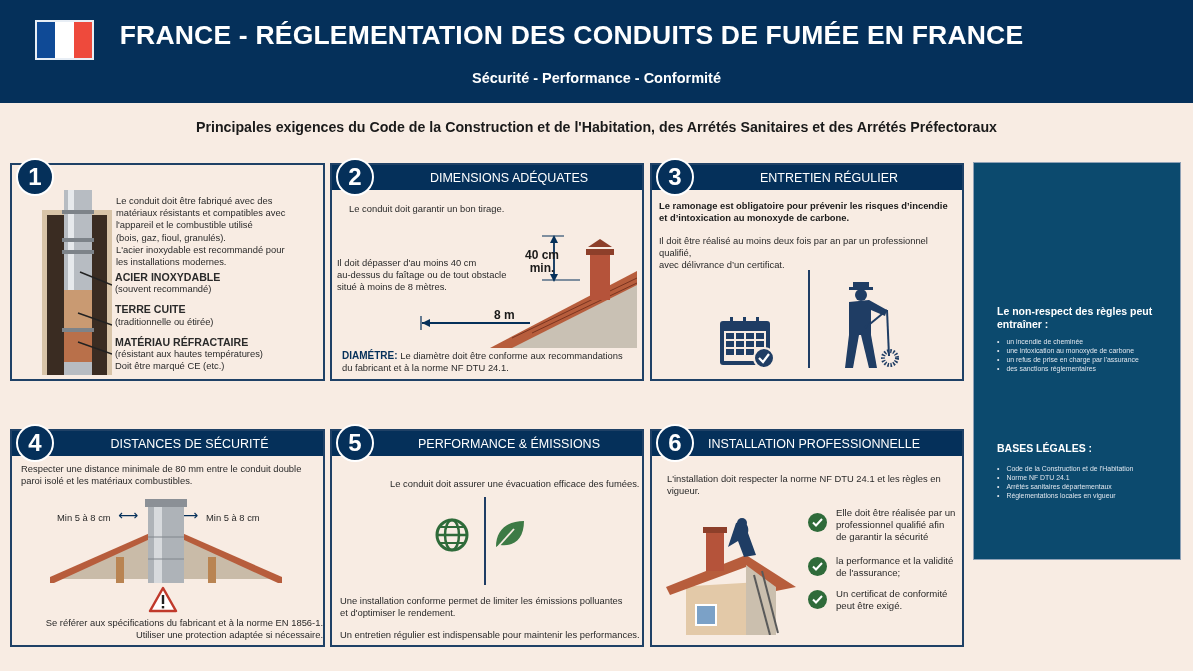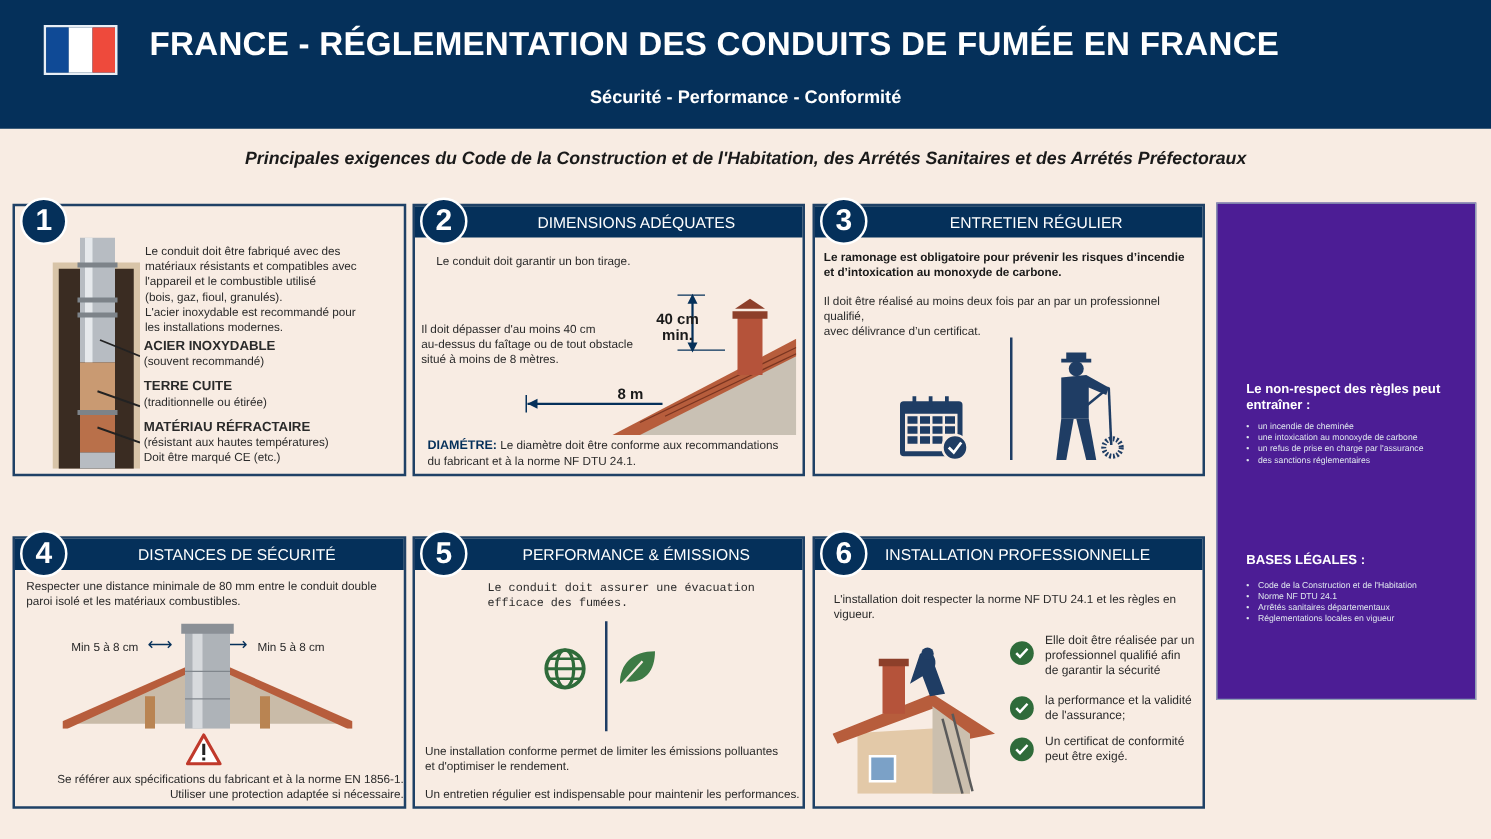--- a/index.html
+++ b/index.html
@@ -3,28 +3,28 @@
 <meta charset="utf-8">
 <style>
   * { box-sizing: border-box; margin: 0; padding: 0; }
   html, body { width: 1193px; height: 671px; overflow: hidden; }
   body { background: #f8ece3; font-family: "Liberation Sans", "DejaVu Sans", sans-serif; color: #222; position: relative; }
   .header { position: absolute; left: 0; top: 0; width: 1193px; height: 103px; background: #05305a; }
   .flag { position: absolute; left: 35px; top: 20px; width: 59px; height: 40px; border: 2px solid #e8eef5; display: flex; }
   .flag span { flex: 1; }
   .title { position: absolute; left: 0; width: 1093px; top: 20px; text-align: center; color: #fff; font-weight: bold; font-size: 26.5px; letter-spacing: 0.2px; padding-left: 50px; }
   .subtitle { position: absolute; left: 0; width: 1193px; top: 70px; text-align: center; color: #fff; font-weight: bold; font-size: 14.5px; }
-  .intro { position: absolute; left: 0; width: 1193px; top: 119px; text-align: center; font-weight: bold; font-size: 14.2px; color: #1a1a1a; font-style: italic; }
+  .intro { position: absolute; left: 0; width: 1193px; top: 119px; text-align: center; font-weight: bold; font-size: 14.2px; color: #1a1a1a; }
   .card { position: absolute; border: 2px solid #1f4166; background: #f8ece3; }
   .card-head { position: absolute; left: 0; top: 0; right: 0; height: 25px; background: #05305a; color: #fff; font-size: 12.5px; display: flex; align-items: center; }
   .card-head .t { position: absolute; left: 44px; right: 0; text-align: center; }
   .badge { position: absolute; left: 4px; top: -7px; width: 38px; height: 38px; border-radius: 50%; background: #05305a; border: 2px solid #fff; color: #fff; font-weight: bold; font-size: 24px; display: flex; align-items: center; justify-content: center; z-index: 2; }
   .txt { position: absolute; font-size: 9.4px; line-height: 12.2px; color: #2a2a2a; }
   .b { font-weight: bold; }
-  .side { position: absolute; left: 973px; top: 162px; width: 208px; height: 398px; background: #4c1d95; border: 1px solid #8fa1b5; color: #fff; }
+  .side { position: absolute; left: 973px; top: 162px; width: 208px; height: 398px; background: #0c4a6e; border: 1px solid #8fa1b5; color: #fff; }
   .side h3 { position: absolute; left: 23px; font-size: 10.5px; line-height: 13px; font-weight: bold; }
   .side ul { position: absolute; left: 23px; list-style: none; font-size: 6.9px; line-height: 9px; color: #dfe6ee; }
   .side li::before { content: "•"; margin-right: 7px; }
   .check { width: 19px; height: 19px; border-radius: 50%; background: #2f6b3a; display: inline-flex; align-items: center; justify-content: center; position: absolute; }
   svg { display: block; }
 </style>
 </head>
 <body>
 
 <div class="header">
@@ -198,21 +198,21 @@
     <div>Se référer aux spécifications du fabricant et à la norme EN 1856-1.</div>
       <div>Utiliser une protection adaptée si nécessaire.</div>
   </div>
 </div>
 
 <div class="card" style="left:330px;top:429px;width:314px;height:218px;">
   <div class="badge">5</div>
   <div class="card-head">
       <span class="t">PERFORMANCE &amp; ÉMISSIONS</span>
     </div>
-  <div class="txt" style="left:58px;top:34px;font-family:Liberation Mono, monospace;">Le conduit doit assurer une évacuation efficace des fumées.</div>
+  <div class="txt" style="left:58px;top:47px;">Le conduit doit assurer une évacuation efficace des fumées.</div>
   <svg style="position:absolute;left:102px;top:86px;" width="36" height="36" viewBox="0 0 36 36">
     <circle cx="18" cy="18" r="15" fill="none" stroke="#2f6b3a" stroke-width="3"></circle>
     <ellipse cx="18" cy="18" rx="7" ry="15" fill="none" stroke="#2f6b3a" stroke-width="2.5"></ellipse>
     <line x1="3" y1="18" x2="33" y2="18" stroke="#2f6b3a" stroke-width="2.5"></line>
     <line x1="6" y1="10" x2="30" y2="10" stroke="#2f6b3a" stroke-width="2"></line>
     <line x1="6" y1="26" x2="30" y2="26" stroke="#2f6b3a" stroke-width="2"></line>
   </svg>
   <div style="position:absolute;left:152px;top:66px;width:2px;height:88px;background:#1f3d64;"></div>
   <svg style="position:absolute;left:160px;top:86px;" width="34" height="34" viewBox="0 0 34 34">
     <path d="M4 30 C4 14 14 4 32 4 C32 22 22 30 8 28 Z" fill="#3d7a45"></path>

